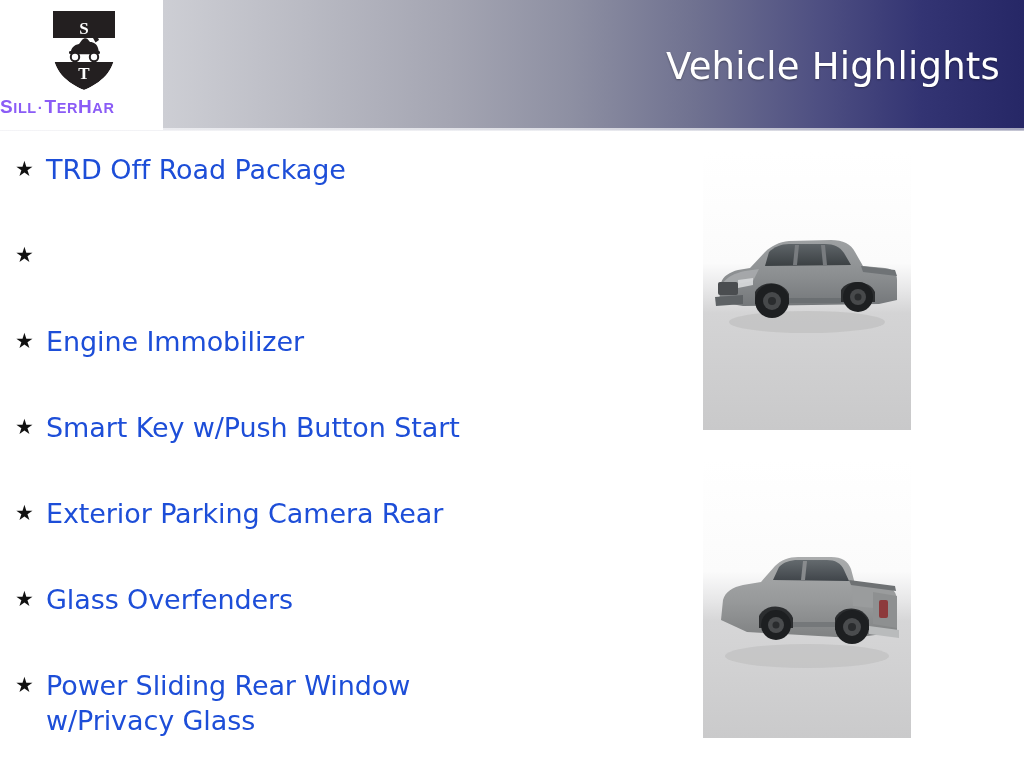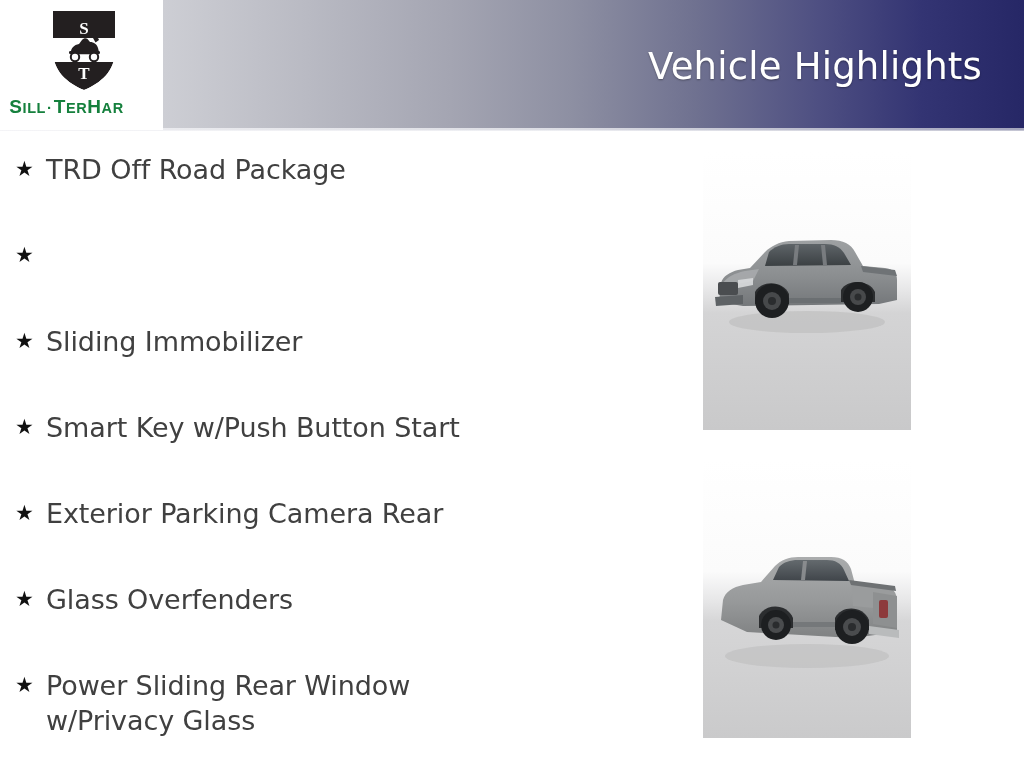--- a/index.html
+++ b/index.html
@@ -58,40 +58,40 @@
     left: 49px;
     top: 7px;
     width: 70px;
     height: 86px;
   }
   #logo-wordmark {
     position: absolute;
     left: 0;
     top: 96px;
     width: 133px;
-    text-align: center;
-    color: #15803d;
+    text-align: left;
+    color: #8b5cf6;
     font-family: "Liberation Sans", sans-serif;
     font-size: 19px;
     font-weight: 700;
     letter-spacing: 0.6px;
     white-space: nowrap;
   }
   #logo-wordmark .sc {
     font-size: 14.5px;
   }
   #logo-wordmark .dot {
     font-size: 15px;
     padding: 0 1px;
   }
 
   
   #header-title {
     position: absolute;
-    right: 42px;
+    right: 24px;
     top: 45px;
     color: #ffffff;
     font-family: "DejaVu Sans", sans-serif;
     font-size: 37px;
     font-weight: 400;
     letter-spacing: 0.2px;
     text-shadow: 0 1px 2px rgba(0,0,0,0.35);
     white-space: nowrap;
   }
 
@@ -112,21 +112,21 @@
     flex: 0 0 36px;
     color: #111111;
     font-family: "DejaVu Sans", sans-serif;
     font-size: 21px;
     line-height: 34px;
     text-align: left;
     padding-left: 5px;
     box-sizing: border-box;
   }
   .bullet-text {
-    color: #404040;
+    color: #1d4ed8;
     font-family: "DejaVu Sans", sans-serif;
     font-size: 27px;
     font-weight: 400;
     line-height: 35px;
     letter-spacing: -0.1px;
     white-space: pre-line;
   }
 
   
   .photo {
@@ -193,21 +193,21 @@
     <span class="bullet-star">★</span>
     <span class="bullet-text">TRD Off Road Package</span>
   </div>
 
   <div class="bullet-row">
     <span class="bullet-star">★</span>
   </div>
 
   <div class="bullet-row">
     <span class="bullet-star">★</span>
-    <span class="bullet-text">Sliding Immobilizer</span>
+    <span class="bullet-text">Engine Immobilizer</span>
   </div>
 
   <div class="bullet-row">
     <span class="bullet-star">★</span>
     <span class="bullet-text">Smart Key w/Push Button Start</span>
   </div>
 
   <div class="bullet-row">
     <span class="bullet-star">★</span>
     <span class="bullet-text">Exterior Parking Camera Rear</span>

